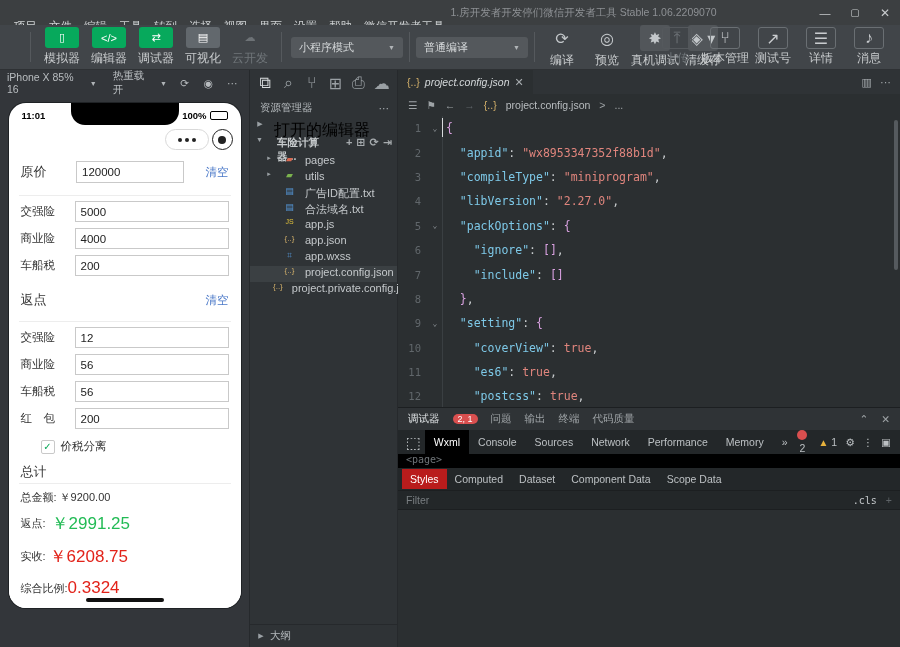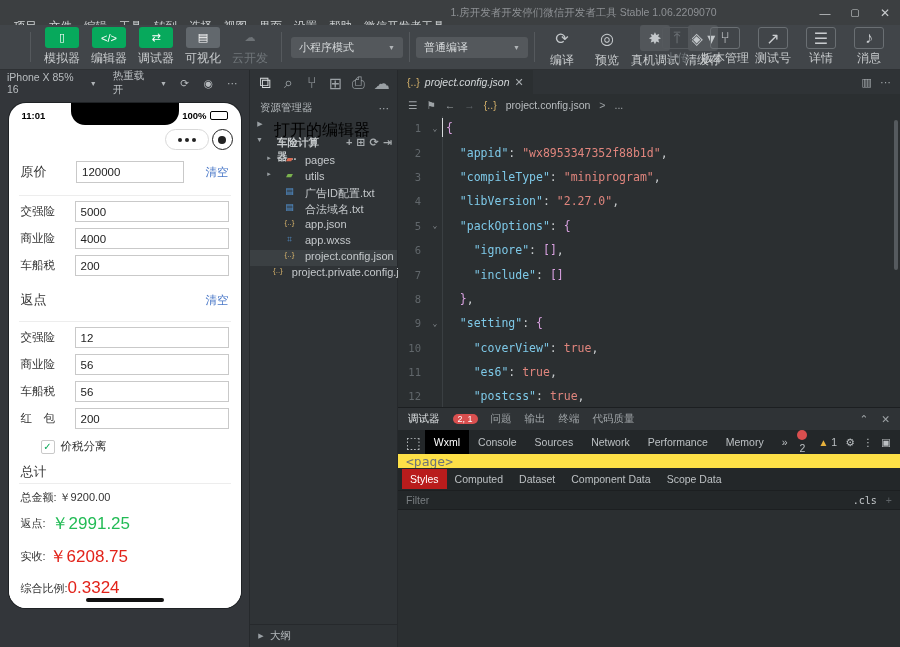--- a/index.html
+++ b/index.html
@@ -166,21 +166,21 @@
   .badge-n { background: #d94f4f; color: #fff; border-radius: 8px; padding: 0px 5px; font-size: 9px; }
   .dbg-top .spacer { flex: 1; }
   .dbg-tabs { height: 24px; display: flex; align-items: center; gap: 0; background: #232729; padding-left: 4px; }
   .dt { padding: 0 9px; height: 24px; display: flex; align-items: center; color: #bcc0c3; font-size: 10.5px; }
   .dt.sel { background: #000; color: #fff; }
   .dt-ico { width: 24px; display: flex; align-items: center; justify-content: center; color: #bcc0c3; }
   .dbg-right { margin-left: auto; display: flex; align-items: center; gap: 8px; padding-right: 9px; color: #bcc0c3; font-size: 10.5px; }
   .err-dot { width: 10px; height: 10px; border-radius: 50%; background: #d94f4f; display: inline-block; }
   .warn-tri { color: #e7b23c; font-size: 10px; }
   .dbg-body { flex: 1; background: #2b2f31; }
-  .elem-strip { height: 14px; background: #fde047; color: #6f7478; font-size: 13px; padding-left: 8px; font-family: "DejaVu Sans Mono", monospace; overflow: hidden; }
+  .elem-strip { height: 14px; background: #000000; color: #6f7478; font-size: 10px; padding-left: 8px; font-family: "DejaVu Sans Mono", monospace; overflow: hidden; }
   .styles-tabs { height: 22px; display: flex; align-items: center; background: #232729; padding-left: 4px; }
   .st-t { padding: 0 8px; height: 20px; display: flex; align-items: center; color: #bcc0c3; font-size: 10.5px; }
   .st-t.sel { background: #b91c1c; color: #fff; }
   .filter-row { height: 20px; display: flex; align-items: center; padding: 0 8px; background: #232729; border-top: 1px solid #1c1f21; border-bottom: 1px solid #1c1f21; color: #787d81; font-size: 10.5px; }
   .filter-row .spacer { flex: 1; }
   .cls { color: #c3c7ca; font-family: "DejaVu Sans Mono", monospace; font-size: 10px; }
   .plus { color: #5f6468; margin-left: 9px; }
 </style>
 </head>
 <body>
@@ -442,20 +442,25 @@
             <span class="t-ico" style="color: rgb(85, 150, 216);">▤</span>
             <span>广告ID配置.txt</span>
           </div>
           <div class="t-row" style="padding-left: 14px;">
             <span class="t-arrow"></span>
             <span class="t-ico" style="color: rgb(85, 150, 216);">▤</span>
             <span>合法域名.txt</span>
           </div>
           <div class="t-row" style="padding-left: 14px;">
             <span class="t-arrow"></span>
+            <span class="t-ico" style="color: rgb(224, 193, 60); font-size: 7px;">JS</span>
+            <span>app.js</span>
+          </div>
+          <div class="t-row" style="padding-left: 14px;">
+            <span class="t-arrow"></span>
             <span class="t-ico" style="color: rgb(211, 176, 106); font-size: 8px;">{..}</span>
             <span>app.json</span>
           </div>
           <div class="t-row" style="padding-left: 14px;">
             <span class="t-arrow"></span>
             <span class="t-ico" style="color: rgb(85, 150, 216);">⌗</span>
             <span>app.wxss</span>
           </div>
           <div class="t-row sel" style="padding-left: 14px;">
             <span class="t-arrow"></span>

